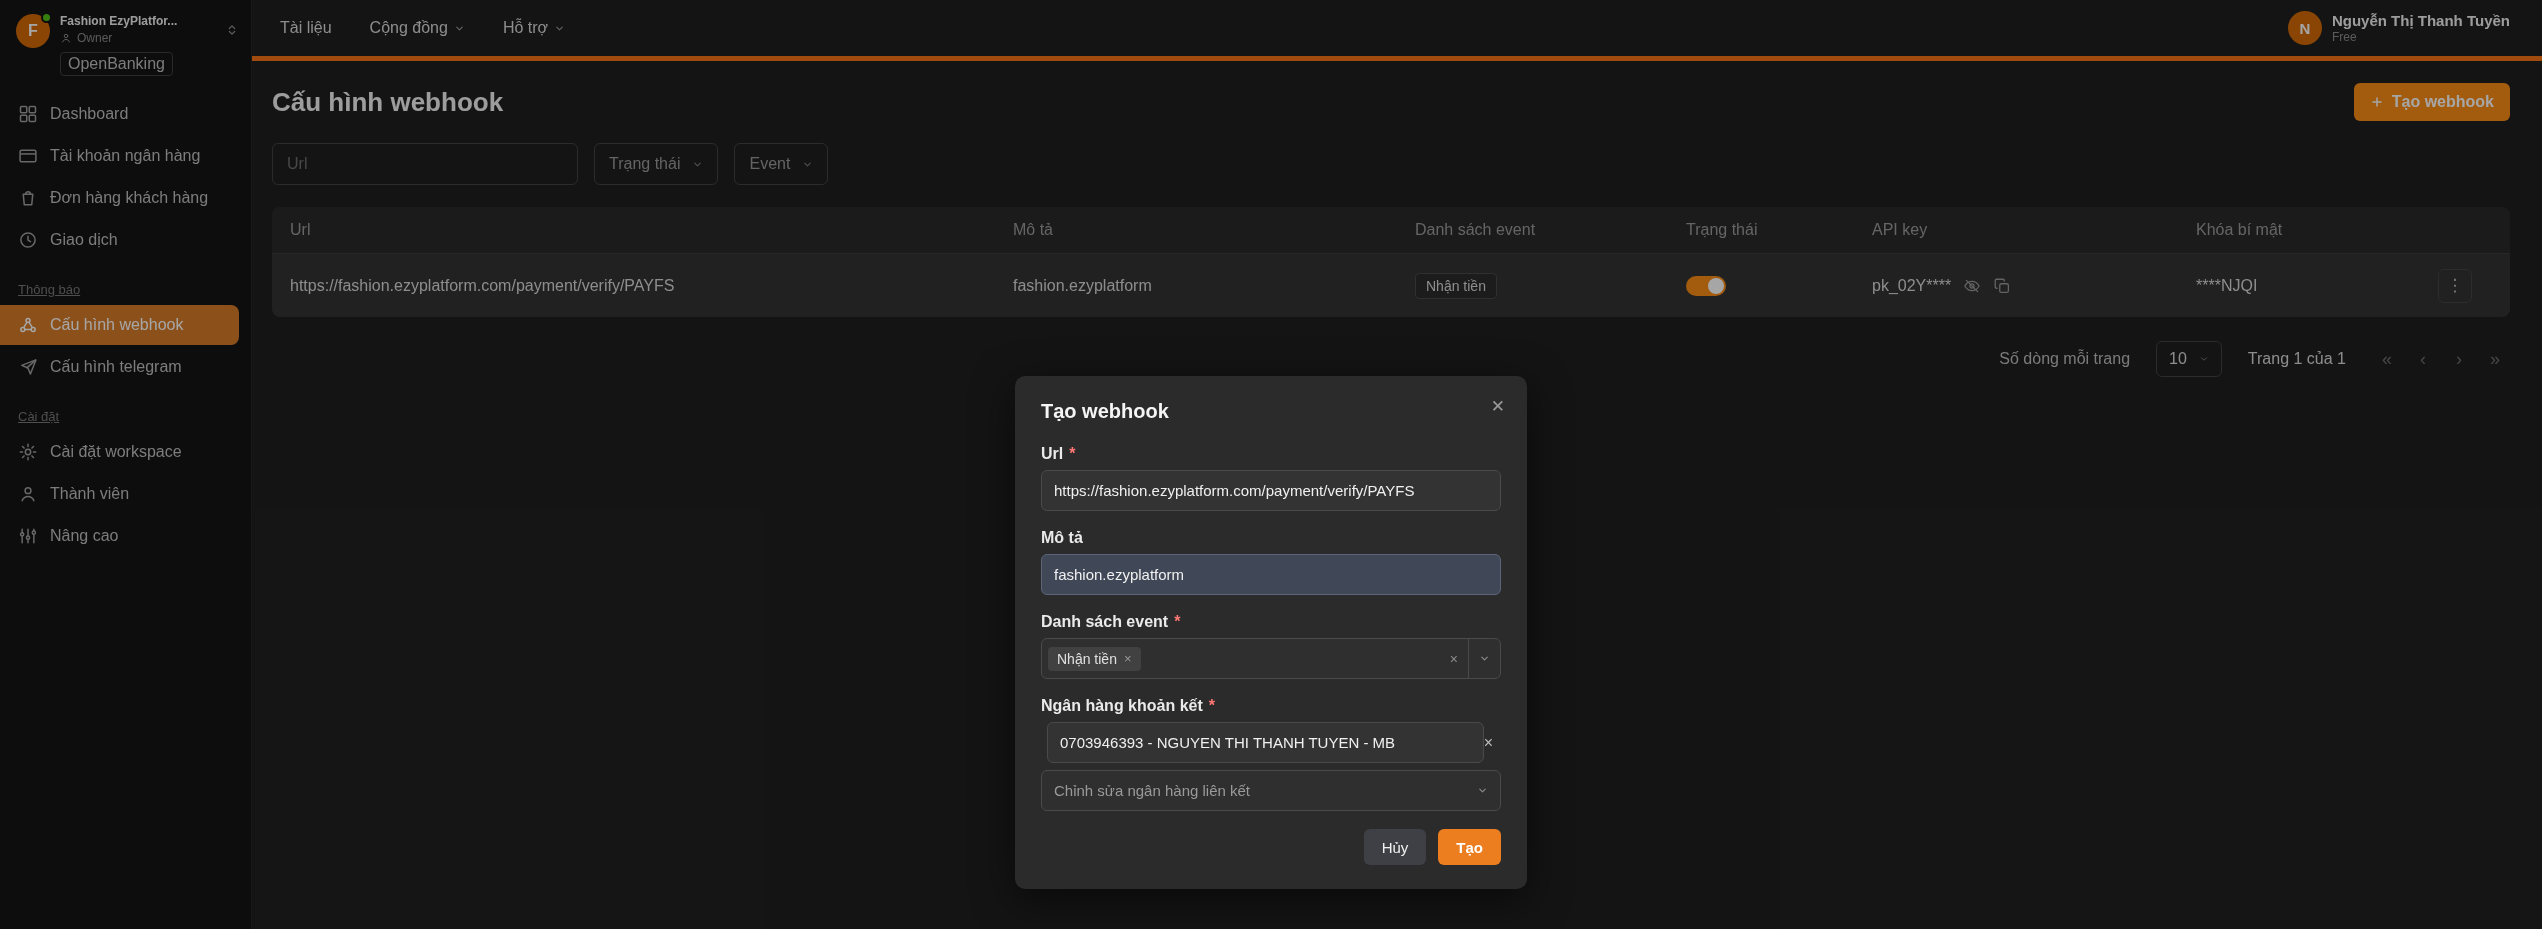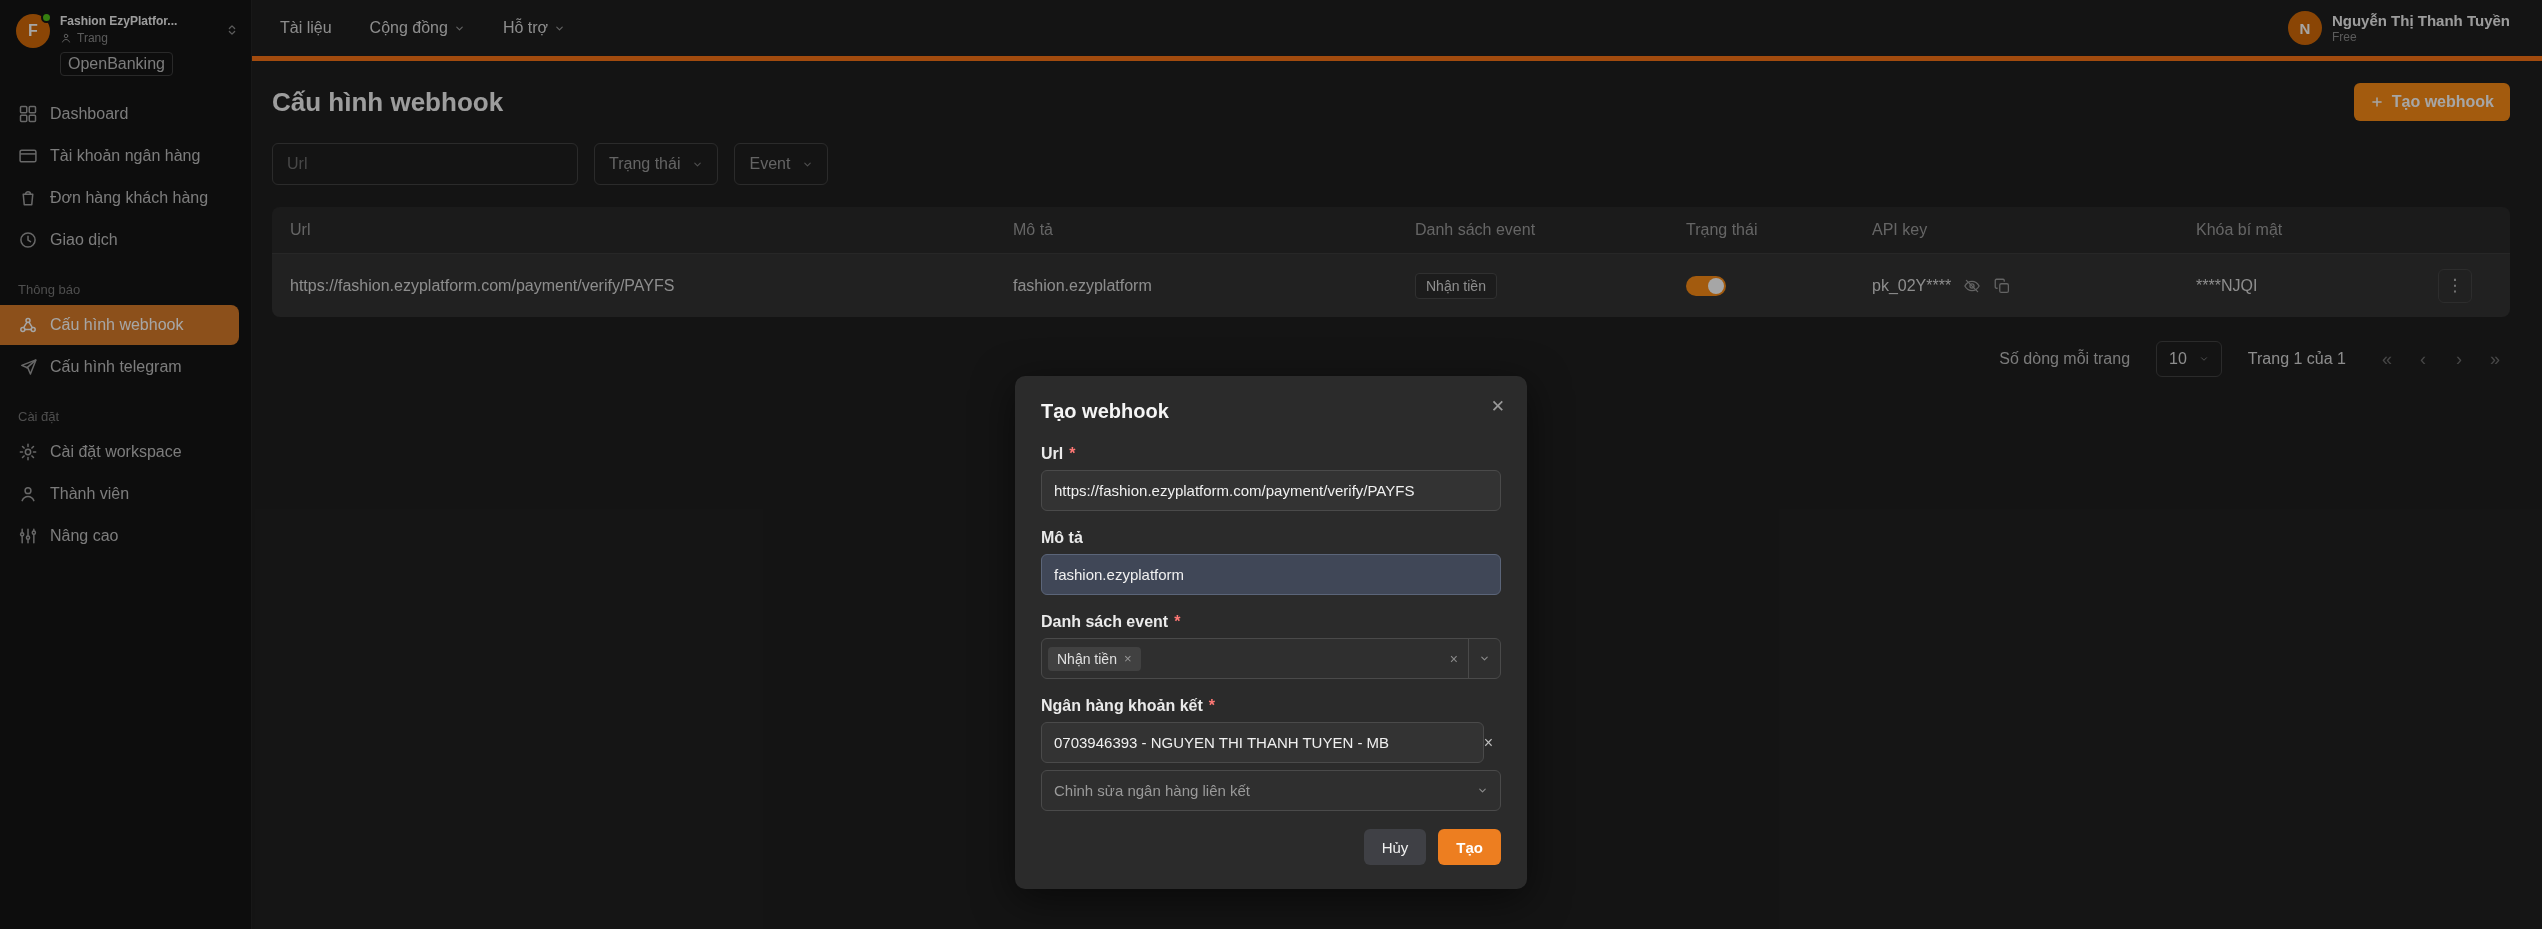--- a/index.html
+++ b/index.html
@@ -25,21 +25,21 @@
   .ws-role { display:flex; align-items:center; gap:5px; font-size:12px; color:#8c8c8c; margin-top:3px; }
   .ws-badge { display:inline-block; margin-top:7px; font-size:16px; color:#bfbfbf;
     border:1px solid #3f3f3f; border-radius:4px; padding:2px 7px; }
   .ws-caret { color:#8c8c8c; margin-top:8px; flex:none; }
   .nav { padding-top:6px; }
   .nav-item { display:flex; align-items:center; gap:12px; height:40px; margin:2px 0;
     padding:0 18px; font-size:16px; color:#bfbfbf; cursor:pointer; }
   .nav-item svg { flex:none; color:#a0a0a0; }
   .nav-item.active { background:#d87c2a; color:#fff; border-radius:0 8px 8px 0; margin-right:12px; }
   .nav-item.active svg { color:#fff; }
-  .section-title { font-size:13px; color:#787878; padding:20px 18px 6px; }
+  .section-title { font-size:13px; color:#787878; padding:20px 18px 6px;text-decoration:underline; }
 
   
   .main { position:absolute; left:252px; top:0; right:0; height:100%; }
   .topbar { height:61px; display:flex; align-items:center; padding:0 32px 0 28px;
     border-bottom:5px solid #f97316; }
   .topnav { display:flex; gap:38px; font-size:16px; color:#d9d9d9; }
   .nav-link { display:flex; align-items:center; gap:6px; cursor:pointer; }
   .nav-link svg { color:#9a9a9a; }
   .userbox { margin-left:auto; display:flex; align-items:center; gap:10px; cursor:pointer; }
   .user-avatar { width:34px; height:34px; border-radius:50%; background:#d46b08; color:#fff;
@@ -104,21 +104,21 @@
   .text-input.highlight { background:#404757; border-color:#5b6579; }
   .multiselect { display:flex; align-items:center; height:41px; border:1px solid #4a4a4a;
     border-radius:6px; background:#2f2f2f; padding-left:6px; overflow:hidden; }
   .ms-tag { display:flex; align-items:center; gap:7px; background:#414141; border-radius:4px;
     padding:4px 9px; font-size:14px; color:#e0e0e0; }
   .ms-tag-x { color:#999; font-size:13px; cursor:pointer; }
   .ms-clear { margin-left:auto; color:#8c8c8c; padding:0 10px; cursor:pointer; font-size:14px; }
   .ms-arrow { border-left:1px solid #4a4a4a; align-self:stretch; display:flex; align-items:center;
     padding:0 10px; color:#8c8c8c; cursor:pointer; }
   .bank-row { display:flex; align-items:center; }
-  .bank-input { width:460px; }
+  .bank-input { width:460px;margin-left:6px; }
   .bank-clear { margin-left:auto; margin-right:8px; background:none; border:none; color:#bfbfbf;
     font-size:16px; cursor:pointer; }
   .edit-select { margin-top:7px; height:41px; display:flex; align-items:center; justify-content:space-between;
     border:1px solid #4a4a4a; border-radius:6px; background:#2f2f2f; padding:0 12px;
     color:#9a9a9a; font-size:15px; cursor:pointer; }
   .edit-select svg { color:#8c8c8c; }
   .modal-footer { display:flex; justify-content:flex-end; gap:12px; margin-top:10px; }
   .btn-cancel { background:#3f4045; border:none; color:#f0f0f0; border-radius:6px; height:36px;
     padding:0 18px; font-size:15px; cursor:pointer; }
   .btn-submit { background:#ed7e20; border:none; color:#fff; border-radius:6px; height:36px;
@@ -137,21 +137,21 @@
       </div>
       <div class="ws-info">
         <div class="ws-name">Fashion EzyPlatfor...</div>
         <div class="ws-role">
           <span class="icon">
             <svg width="12" height="12" viewBox="0 0 24 24" fill="none" stroke="currentColor" stroke-width="2" stroke-linecap="round">
                 <circle cx="12" cy="8" r="3.5"></circle>
                 <path d="M5 20c1.5-3.5 4-5 7-5s5.5 1.5 7 5"></path>
               </svg>
           </span>
-          <span>Trang</span>
+          <span>Owner</span>
         </div>
         <span class="ws-badge">OpenBanking</span>
       </div>
       <span class="ws-caret">
         <svg width="14" height="16" viewBox="0 0 24 24" fill="none" stroke="currentColor" stroke-width="2.2" stroke-linecap="round" stroke-linejoin="round">
             <path d="M7.5 9.5L12 5l4.5 4.5"></path>
             <path d="M7.5 14.5L12 19l4.5-4.5"></path>
           </svg>
       </span>
     </div>

